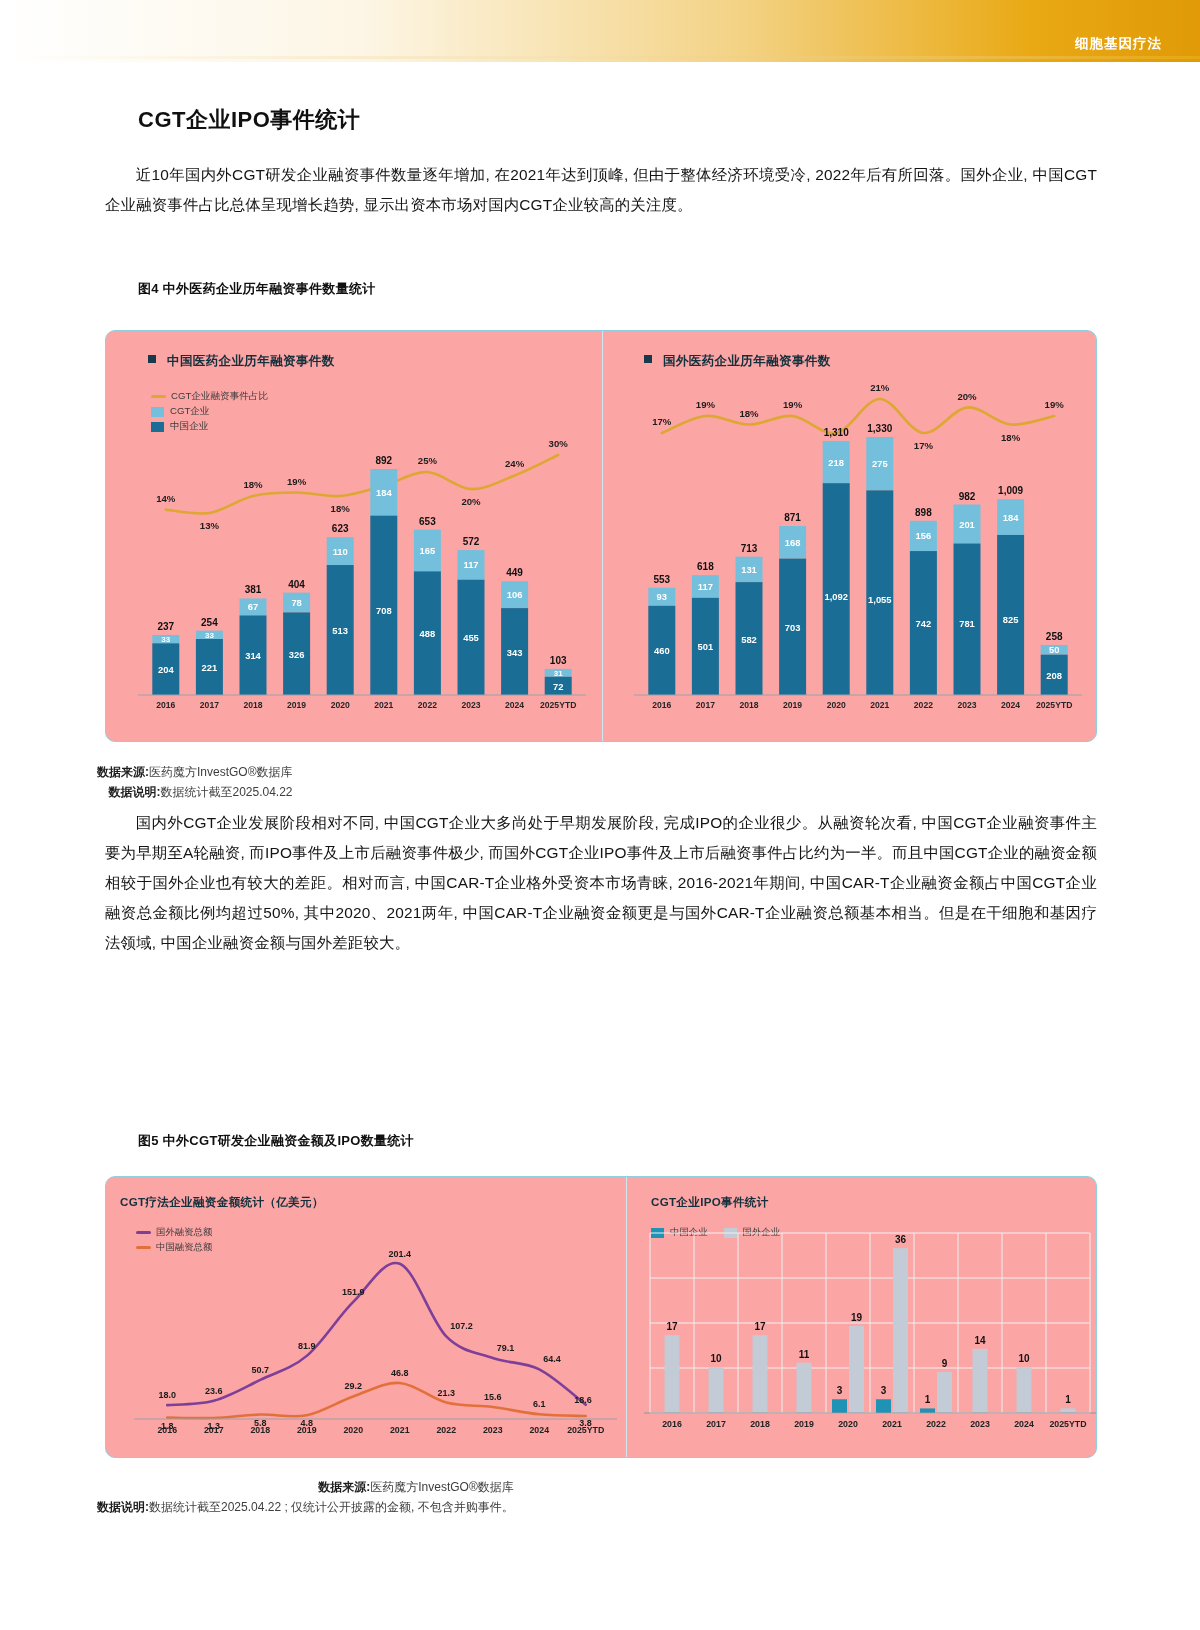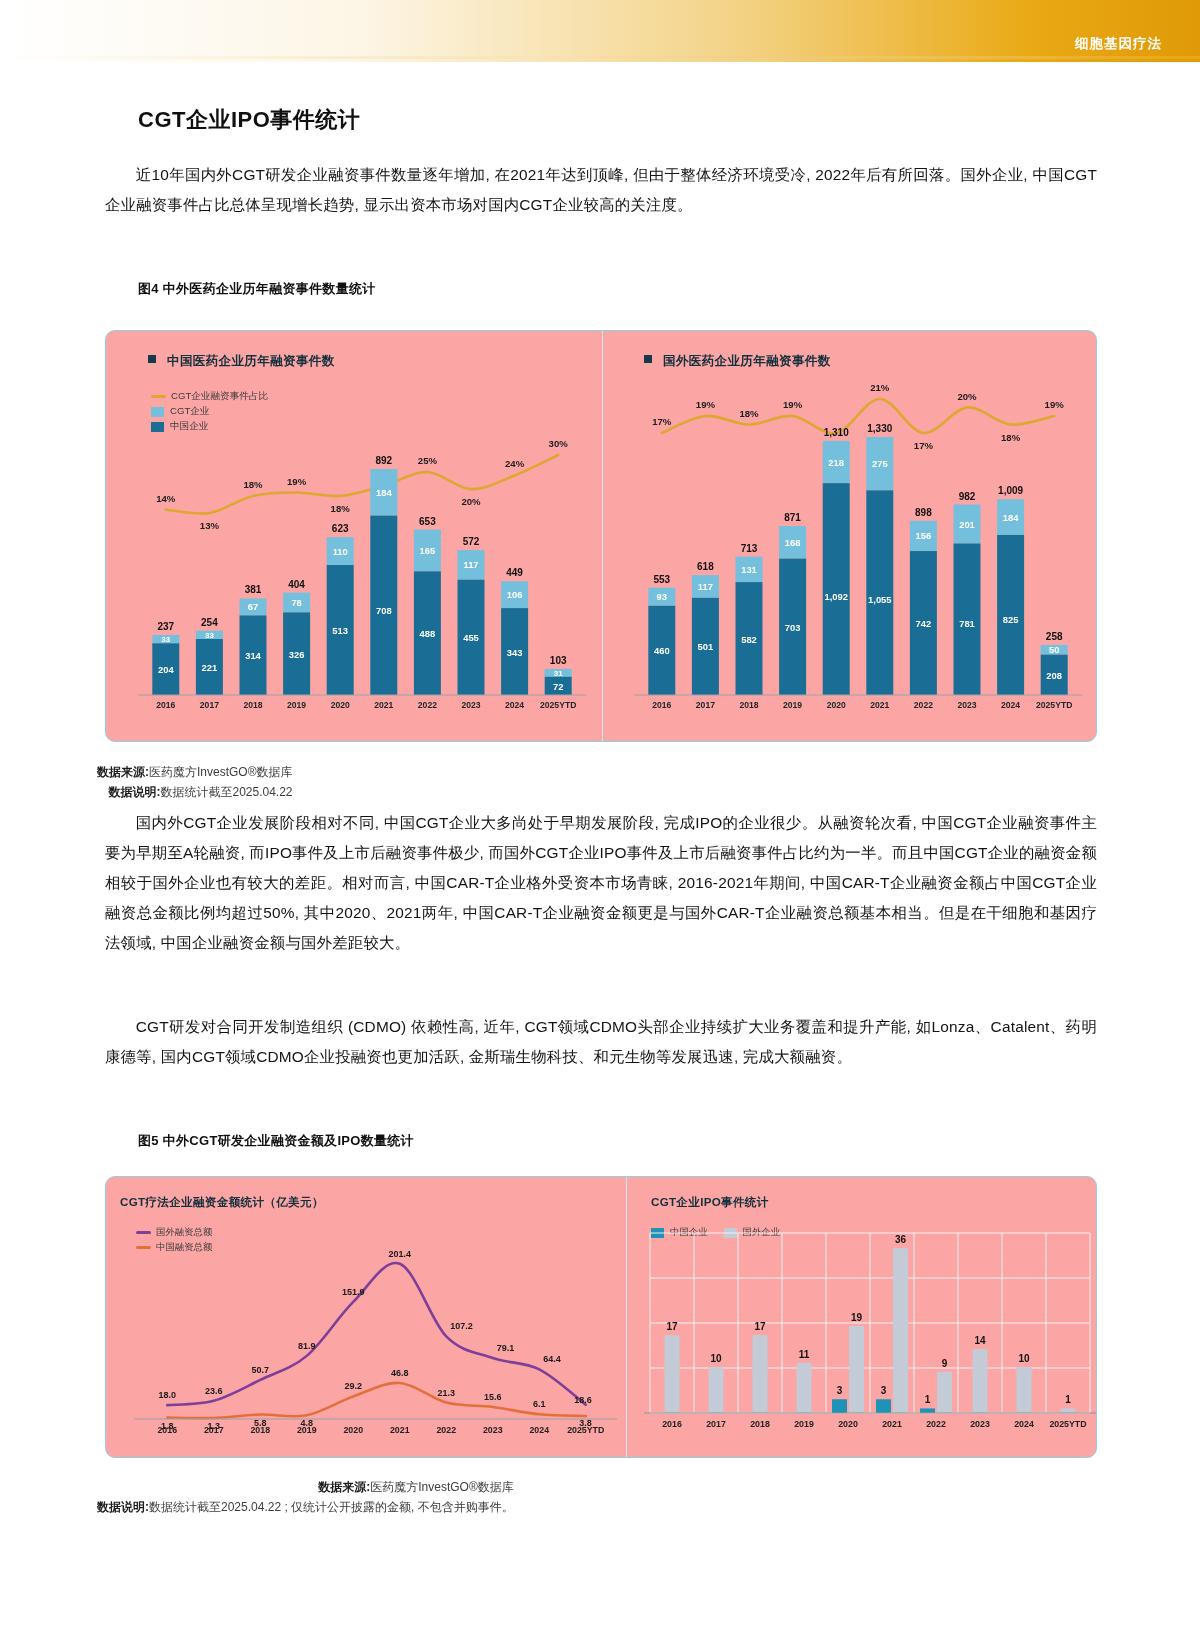--- a/index.html
+++ b/index.html
@@ -280,21 +280,20 @@
     <div>
       <b>数据来源:</b><span>医药魔方InvestGO®数据库</span>
     </div>
     <div>
       <b>数据说明:</b><span>数据统计截至2025.04.22</span>
     </div>
   </div>
 
   <div class="body-para indent" style="left:105px; top:808px; width:992px;">国内外CGT企业发展阶段相对不同, 中国CGT企业大多尚处于早期发展阶段, 完成IPO的企业很少。从融资轮次看, 中国CGT企业融资事件主要为早期至A轮融资, 而IPO事件及上市后融资事件极少, 而国外CGT企业IPO事件及上市后融资事件占比约为一半。而且中国CGT企业的融资金额相较于国外企业也有较大的差距。相对而言, 中国CAR-T企业格外受资本市场青睐, 2016-2021年期间, 中国CAR-T企业融资金额占中国CGT企业融资总金额比例均超过50%, 其中2020、2021两年, 中国CAR-T企业融资金额更是与国外CAR-T企业融资总额基本相当。但是在干细胞和基因疗法领域, 中国企业融资金额与国外差距较大。</div>
 
-  <div class="body-para indent" style="left:105px; top:1012px; width:992px;">CGT研发对合同开发制造组织 (CDMO) 依赖性高, 近年, CGT领域CDMO头部企业持续扩大业务覆盖和提升产能, 如Lonza、Catalent、药明康德等, 国内CGT领域CDMO企业投融资也更加活跃, 金斯瑞生物科技、和元生物等发展迅速, 完成大额融资。</div>
 
   <div class="fig-caption" style="left:138px; top:1132px;">图5 中外CGT研发企业融资金额及IPO数量统计</div>
 
   <div class="card" style="left:105px; top:1176px; width:992px; height:282px;">
     <div class="card-split" style="left:520px;"></div>
 
     <div class="panel-head" style="left:14px; top:18px; font-size:11.6px;">CGT疗法企业融资金额统计（亿美元）</div>
 
     <div class="legend" style="left:30px; top:48px; font-size:9.4px;">
       <div class="legend-row">

